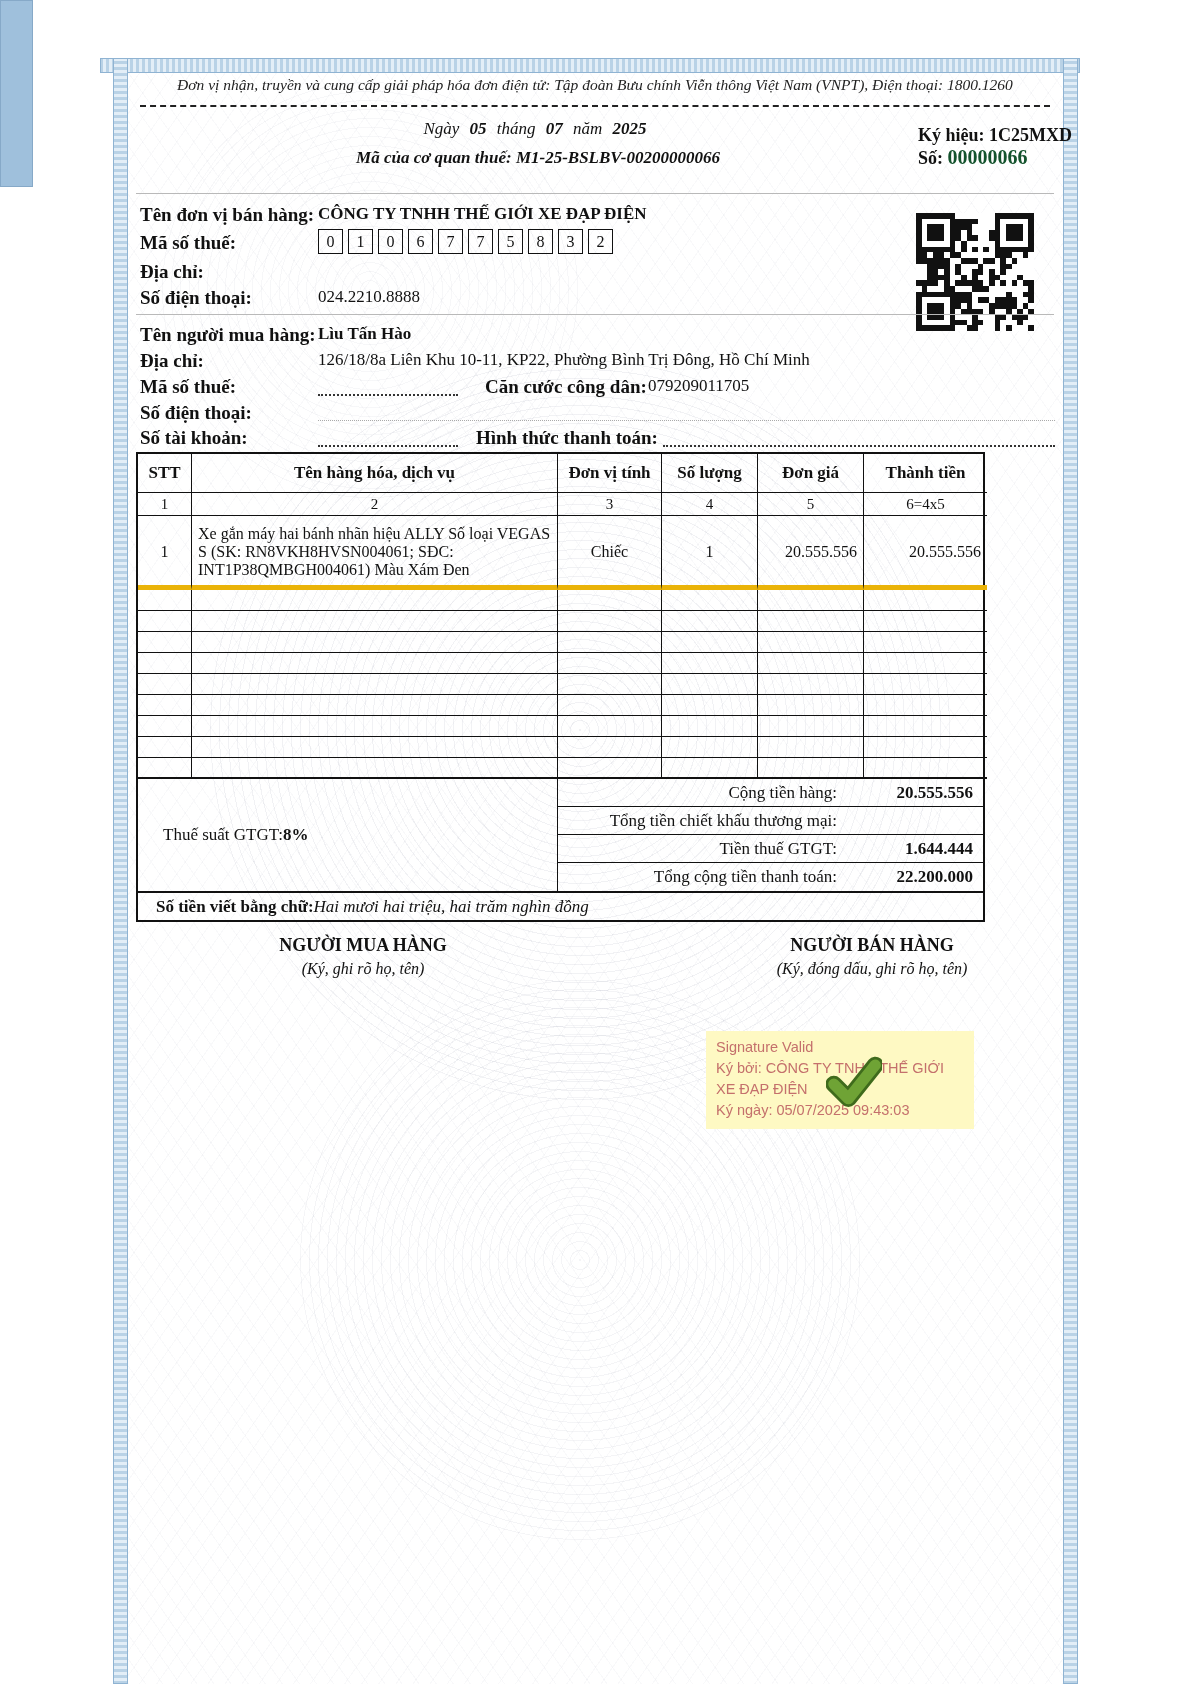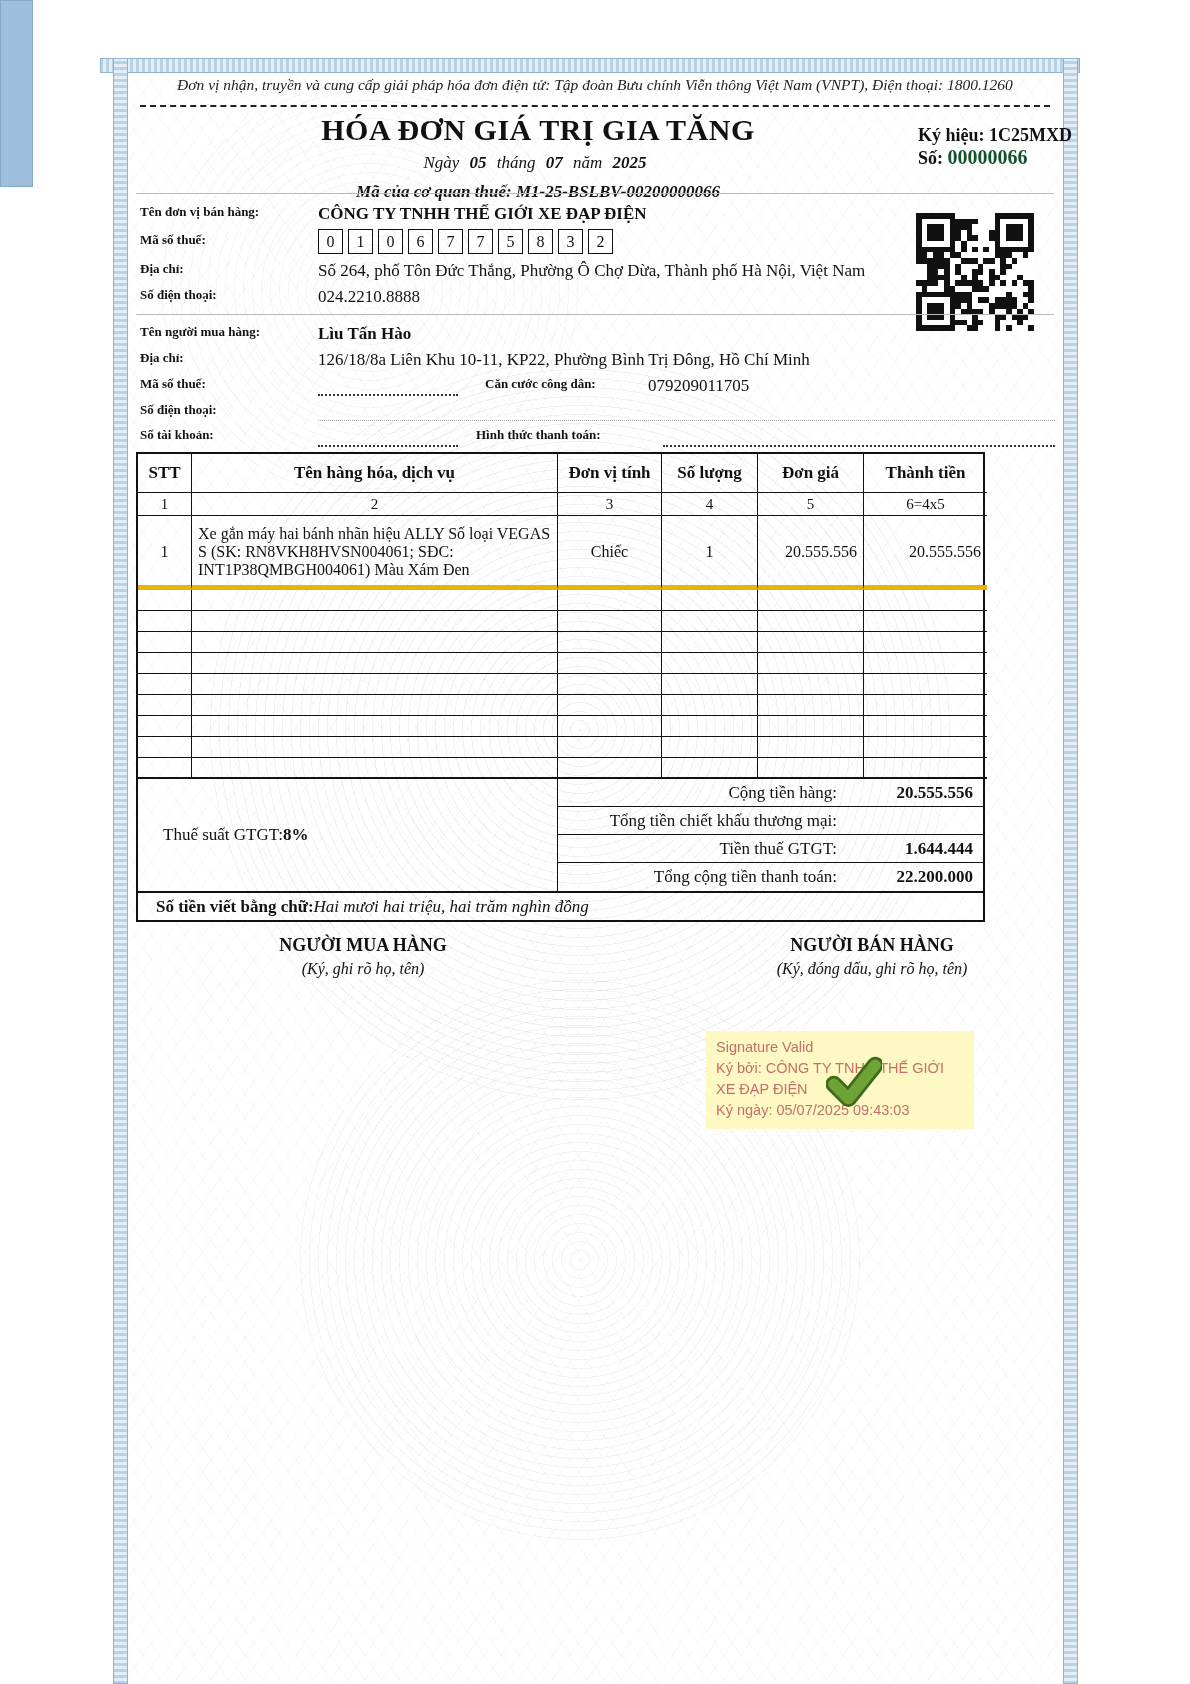--- a/index.html
+++ b/index.html
@@ -50,21 +50,21 @@
   .doc-title { font-size:30px; font-weight:bold; letter-spacing:.5px; }
   .date-line { font-size:17px; font-style:italic; margin-top:6px; }
   .date-line b { padding:0 6px; }
   .authority-line { font-size:17px; font-style:italic; font-weight:bold; margin-top:9px; }
   .serial-block { position:absolute; left:790px; top:52px; width:230px; font-size:18px; }
   .serial-block .row1 { font-weight:bold; }
   .invoice-no { color:#14532d; font-weight:bold; font-size:20px; }
   .hr-thin { position:absolute; left:8px; width:918px; border-top:1px solid #b9b9b9; }
 
   
-  .lbl { font-weight:bold; font-size:13px; }
+  .lbl { font-weight:bold; font-size:19px; }
   .val { font-size:17px; }
   .info-row { position:absolute; left:12px; width:915px; height:24px; }
   .info-row .lbl { position:absolute; left:0; top:0; }
   .info-row .val { position:absolute; left:178px; top:0; }
   .tax-boxes { position:absolute; left:178px; top:-3px; display:flex; gap:5px; }
   .tax-boxes .digit { width:25px; height:25px; border:1.5px solid #111;
       display:flex; align-items:center; justify-content:center; font-size:16px; }
   .dotted { border-bottom:2px dotted #333; position:absolute; }
   .dotted.faint { border-bottom:1.5px dotted #aaa; }
 
@@ -132,21 +132,20 @@
   <div class="wm wm1"></div>
   <div class="wm wm2"></div>
   <div class="wm wm3"></div>
 
   <div class="content">
 
     <div class="provider-line">Đơn vị nhận, truyền và cung cấp giải pháp hóa đơn điện tử: Tập đoàn Bưu chính Viễn thông Việt Nam (VNPT), Điện thoại: 1800.1260</div>
     <div class="dash-sep"></div>
 
     <div class="head-center">
-      <div class="doc-title">HÓA ĐƠN GIÁ TRỊ GIA TĂNG</div>
       <div class="date-line">
         <span>Ngày</span>
         <b>05</b>
         <span>tháng</span>
         <b>07</b>
         <span>năm</span>
         <b>2025</b>
       </div>
       <div class="authority-line">
         <span>Mã của cơ quan thuế:</span>
@@ -181,21 +180,20 @@
           <span class="digit">7</span>
           <span class="digit">7</span>
           <span class="digit">5</span>
           <span class="digit">8</span>
           <span class="digit">3</span>
           <span class="digit">2</span>
         </span>
     </div>
     <div class="info-row" style="top:188px">
       <span class="lbl">Địa chỉ:</span>
-      <span class="val">Số 264, phố Tôn Đức Thắng, Phường Ô Chợ Dừa, Thành phố Hà Nội, Việt Nam</span>
     </div>
     <div class="info-row" style="top:214px">
       <span class="lbl">Số điện thoại:</span>
       <span class="val">024.2210.8888</span>
     </div>
 
     <svg class="qr" id="qr-svg" viewBox="0 0 21 21" shape-rendering="crispEdges">
         <rect x="0" y="0" width="21" height="21" fill="#ffffff"></rect>
         <rect x="7" y="1" width="1" height="1" fill="#111"></rect>
         <rect x="8" y="1" width="1" height="1" fill="#111"></rect>

